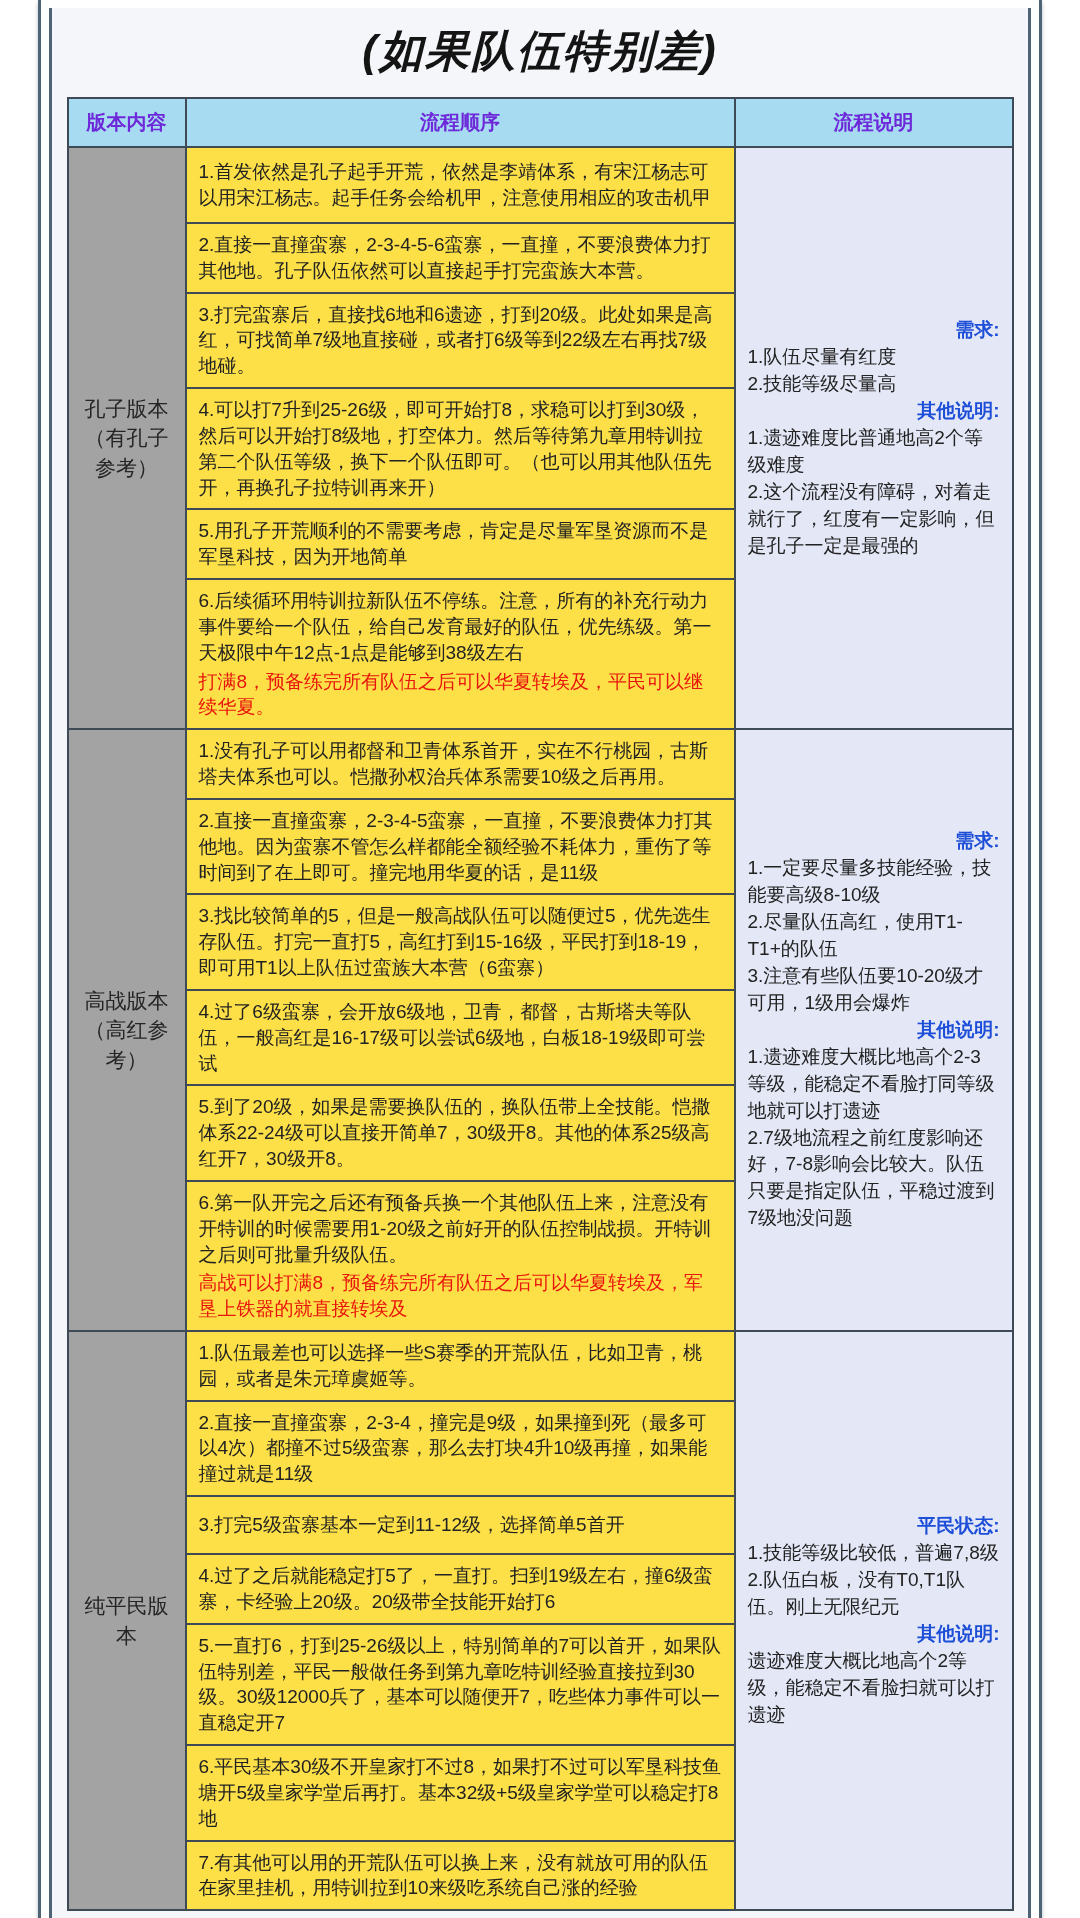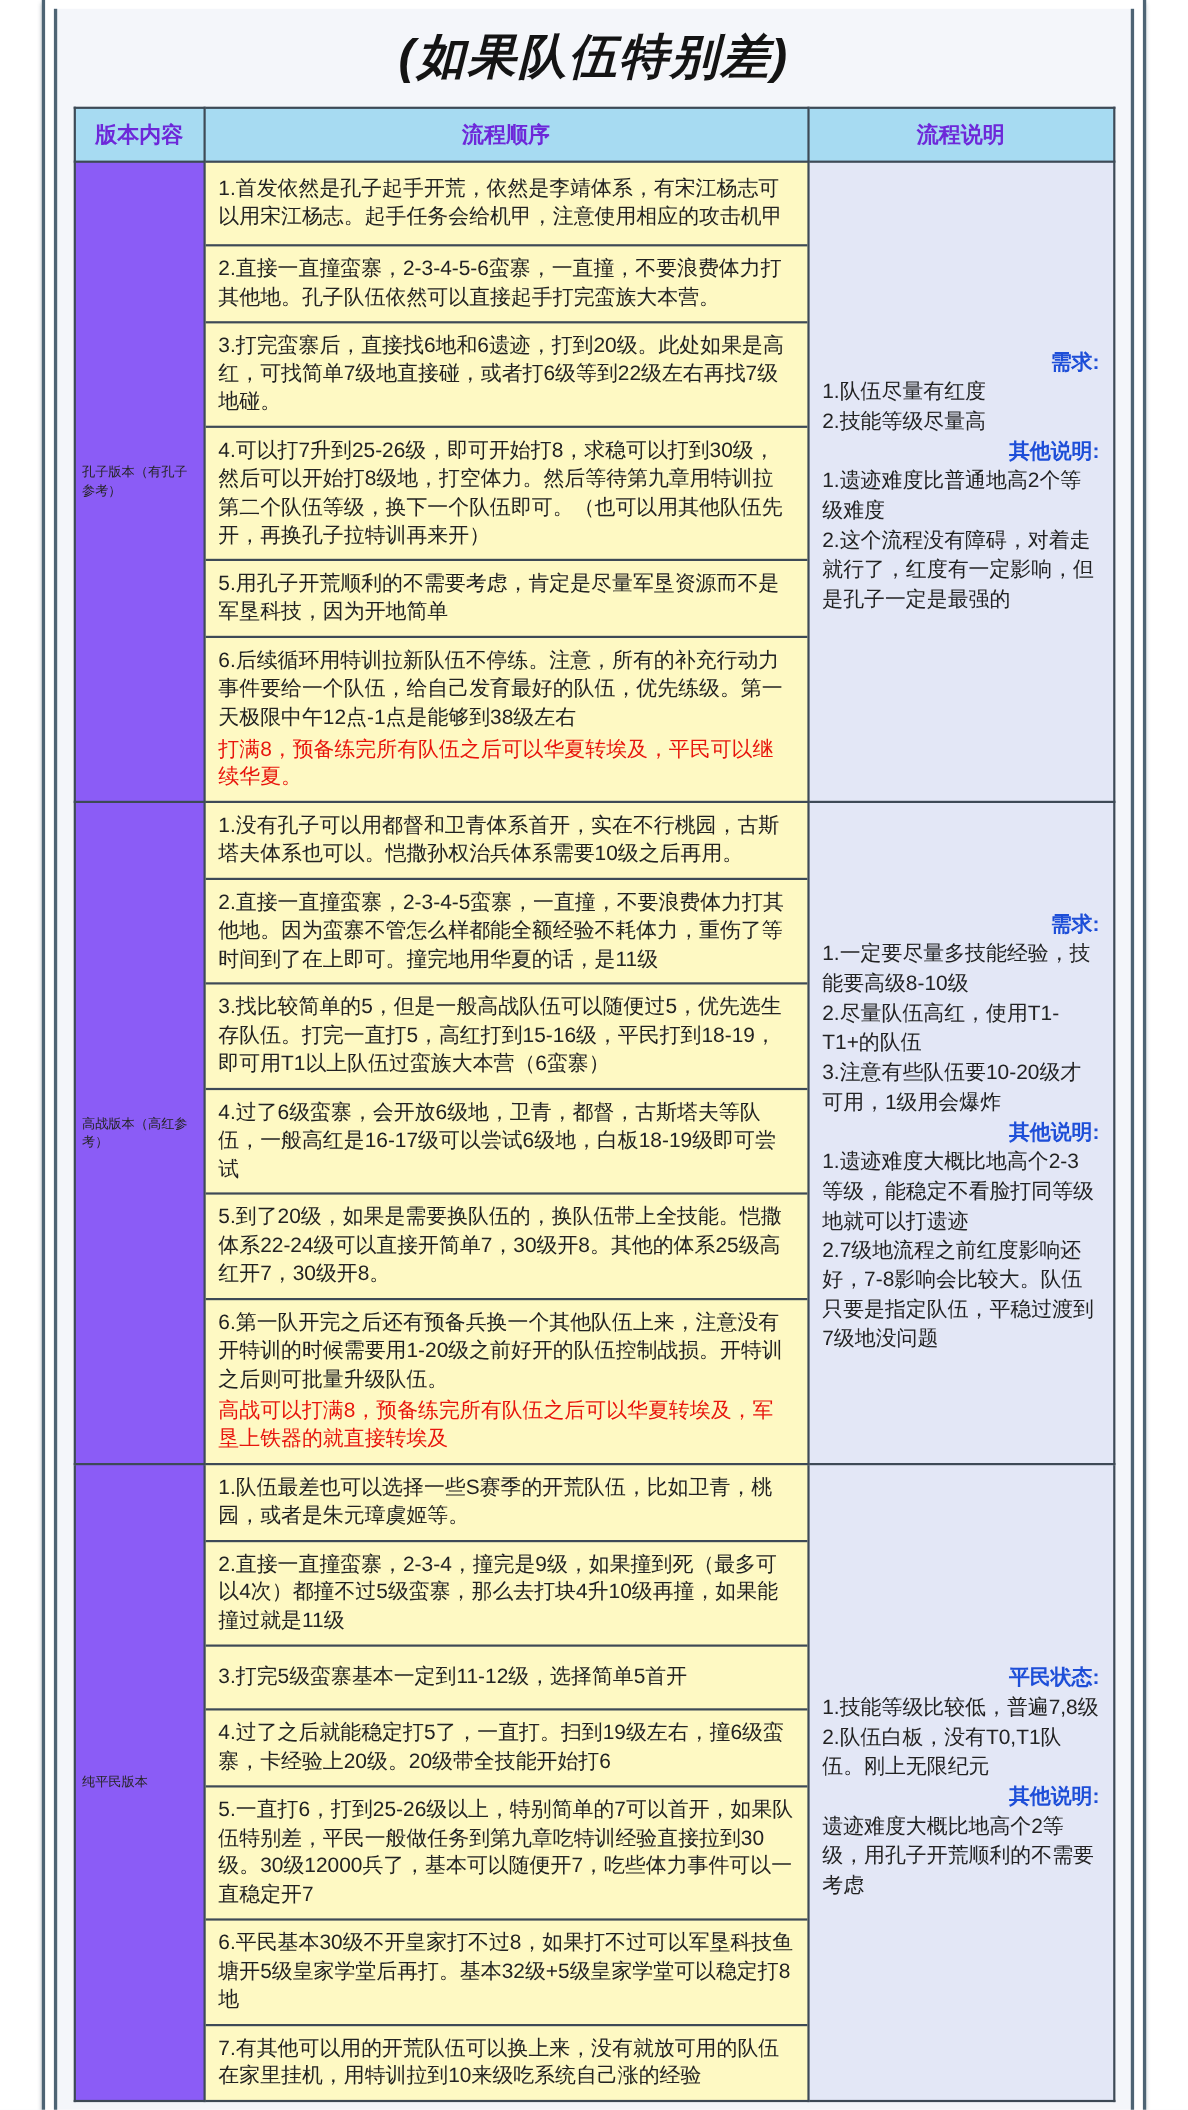--- a/index.html
+++ b/index.html
@@ -50,28 +50,29 @@
   table.strategy col.c3 { width: 278px; }
   table.strategy th, table.strategy td { border: 2px solid #3e4a56; }
   table.strategy thead th {
     background: #a7dbf2;
     font-size: 20px;
     font-weight: bold;
     color: #6d28d9;
     padding: 10px 4px;
   }
   td.version-cell {
-    background: #8b5cf6;
-    font-size: 12px;
+    background: #a3a3a3;
+    text-align: center;
+    font-size: 21px;
     color: #252525;
     padding: 4px 6px;
     vertical-align: middle;
     line-height: 1.4;
   }
-  td.steps-cell { background: #fef9c3; padding: 0; vertical-align: top; }
+  td.steps-cell { background: #fde047; padding: 0; vertical-align: top; }
   .step {
     border-bottom: 2px solid #3e4a56;
     padding: 8px 12px;
     display: flex;
     flex-direction: column;
     justify-content: center;
     font-size: 19px;
     line-height: 1.36;
     color: #222222;
   }
@@ -201,20 +202,20 @@
               </div>
             <div class="step" style="min-height:60px">
                 <span>7.有其他可以用的开荒队伍可以换上来，没有就放可用的队伍在家里挂机，用特训拉到10来级吃系统自己涨的经验</span>
               </div>
           </td>
           <td class="notes-cell">
             <span class="note-line note-bold">平民状态:</span>
             <span class="note-line">1.技能等级比较低，普遍7,8级</span>
             <span class="note-line">2.队伍白板，没有T0,T1队伍。刚上无限纪元</span>
             <span class="note-line note-bold">其他说明:</span>
-            <span class="note-line">遗迹难度大概比地高个2等级，用孔子开荒顺利的不需要考虑</span>
+            <span class="note-line">遗迹难度大概比地高个2等级，能稳定不看脸扫就可以打遗迹</span>
           </td>
         </tr>
 
       </tbody>
     </table>
   </div>
 </div>
 
 </body></html>

